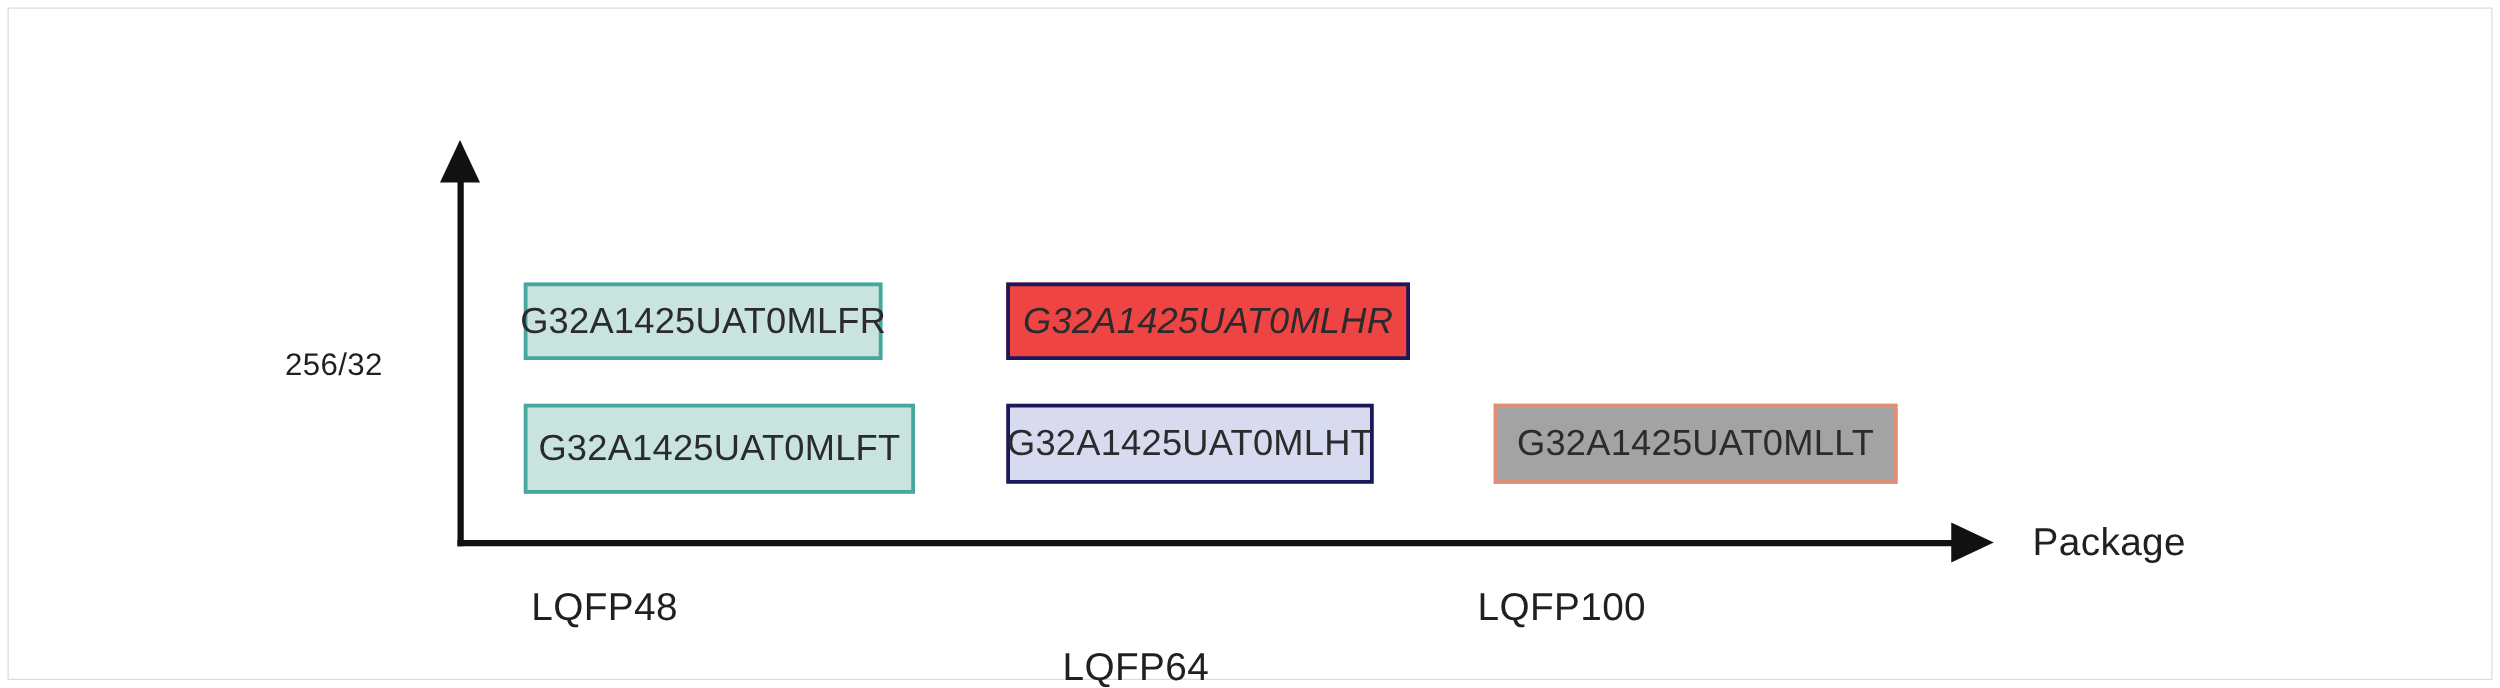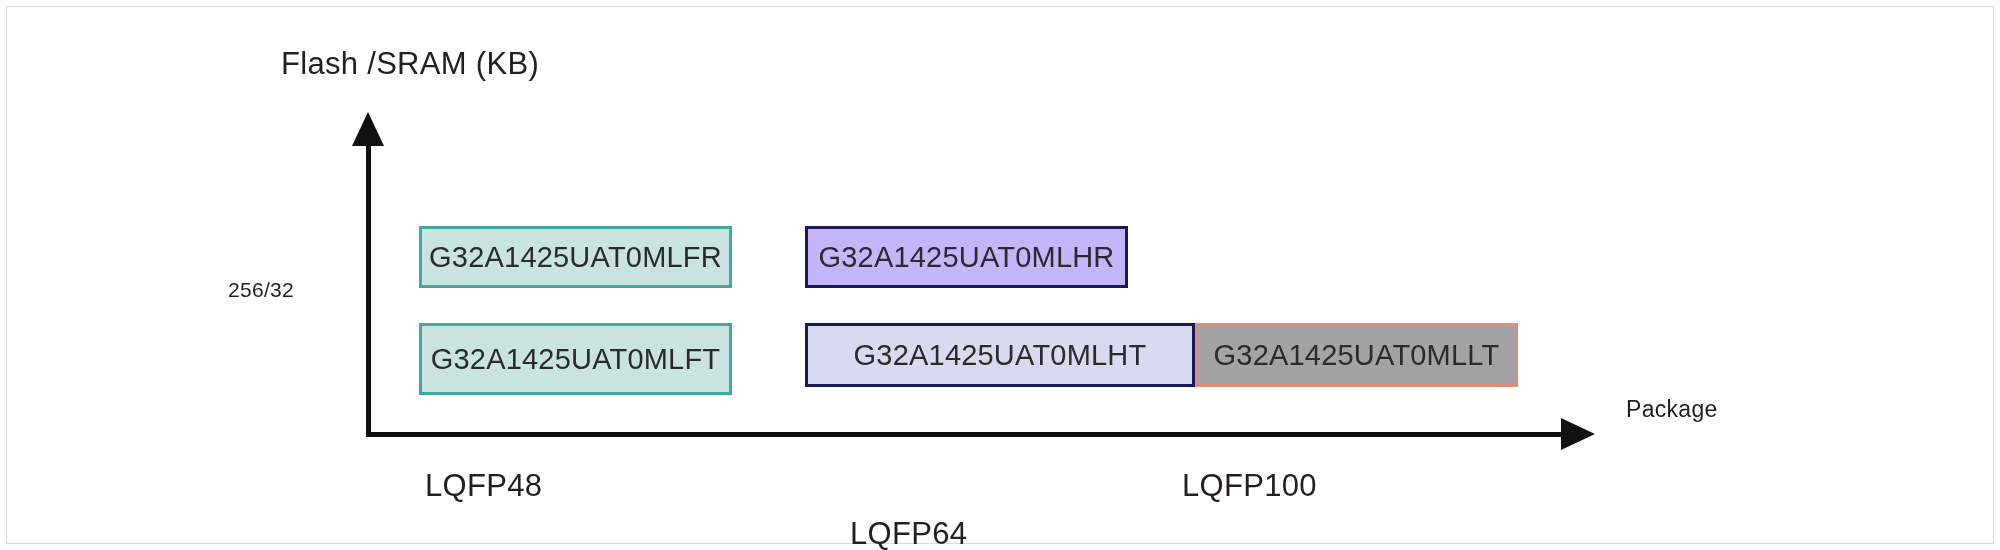--- a/index.html
+++ b/index.html
@@ -38,21 +38,21 @@
     letter-spacing: 0.3px;
     color: #231f20;
     white-space: nowrap;
   }
 
   
   .y-tick-label {
     position: absolute;
     left: 228px;
     top: 278px;
-    font-size: 21px;
+    font-size: 25px;
     letter-spacing: 0.3px;
     color: #231f20;
     white-space: nowrap;
   }
 
   
   .axis-y-line {
     position: absolute;
     left: 366px;
     top: 138px;
@@ -84,22 +84,22 @@
     top: 418px;
     width: 0;
     height: 0;
     border-top: 16px solid transparent;
     border-bottom: 16px solid transparent;
     border-left: 34px solid #111111;
   }
   .axis-x-name {
     position: absolute;
     left: 1626px;
-    top: 396px;
-    font-size: 23px;
+    top: 416px;
+    font-size: 31px;
     letter-spacing: 0.3px;
     color: #231f20;
     white-space: nowrap;
   }
 
   
   .part-box {
     position: absolute;
     box-sizing: border-box;
     display: flex;
@@ -121,37 +121,36 @@
     text-align: left;
   }
 </style>
 </head>
 <body>
 
 <div id="canvas">
 
   <div class="frame"></div>
 
-  <div class="axis-title">Flash /SRAM (KB)</div>
 
   <div class="y-tick-label">256/32</div>
 
   <div class="axis-y-line"></div>
   <div class="axis-y-arrow"></div>
 
   <div class="axis-x-line"></div>
   <div class="axis-x-arrow"></div>
 
   <div class="axis-x-name">Package</div>
 
   <div id="boxes">
-      <div class="part-box" style="left: 419px; top: 226px; width: 313px; height: 62px; background: rgb(201, 228, 223); border: 3px solid rgb(70, 167, 158);">G32A1425UAT0MLFR</div>
+      <div class="part-box" style="left: 419px; top: 226px; width: 287px; height: 62px; background: rgb(201, 228, 223); border: 3px solid rgb(70, 167, 158);">G32A1425UAT0MLFR</div>
       <div class="part-box" style="left: 419px; top: 323px; width: 313px; height: 72px; background: rgb(201, 228, 223); border: 3px solid rgb(70, 167, 158);">G32A1425UAT0MLFT</div>
-      <div class="part-box" style="left: 805px; top: 226px; width: 323px; height: 62px; background: #c4b5fd; border: 3px solid rgb(25, 25, 89);">G32A1425UAT0MLHR</div>
-      <div class="part-box" style="left: 805px; top: 323px; width: 390px; height: 64px; background: rgb(216, 219, 240); border: 3px solid rgb(25, 25, 89);">G32A1425UAT0MLHT</div>
+      <div class="part-box" style="left: 805px; top: 226px; width: 323px; height: 62px; background: #ef4444; border: 3px solid rgb(25, 25, 89); font-style: italic;">G32A1425UAT0MLHR</div>
+      <div class="part-box" style="left: 805px; top: 323px; width: 294px; height: 64px; background: rgb(216, 219, 240); border: 3px solid rgb(25, 25, 89);">G32A1425UAT0MLHT</div>
       <div class="part-box" style="left: 1195px; top: 323px; width: 323px; height: 64px; background: #a3a3a3; border: 3px solid rgb(224, 141, 118);">G32A1425UAT0MLLT</div>
     </div>
   <div id="xticks">
       <div class="x-tick-label" style="left: 425px; width: 300px;">LQFP48</div>
       <div class="x-tick-label" style="left: 850px; width: 300px; margin-top: 48px;">LQFP64</div>
       <div class="x-tick-label" style="left: 1182px; width: 300px;">LQFP100</div>
     </div>
 
 </div>
 

